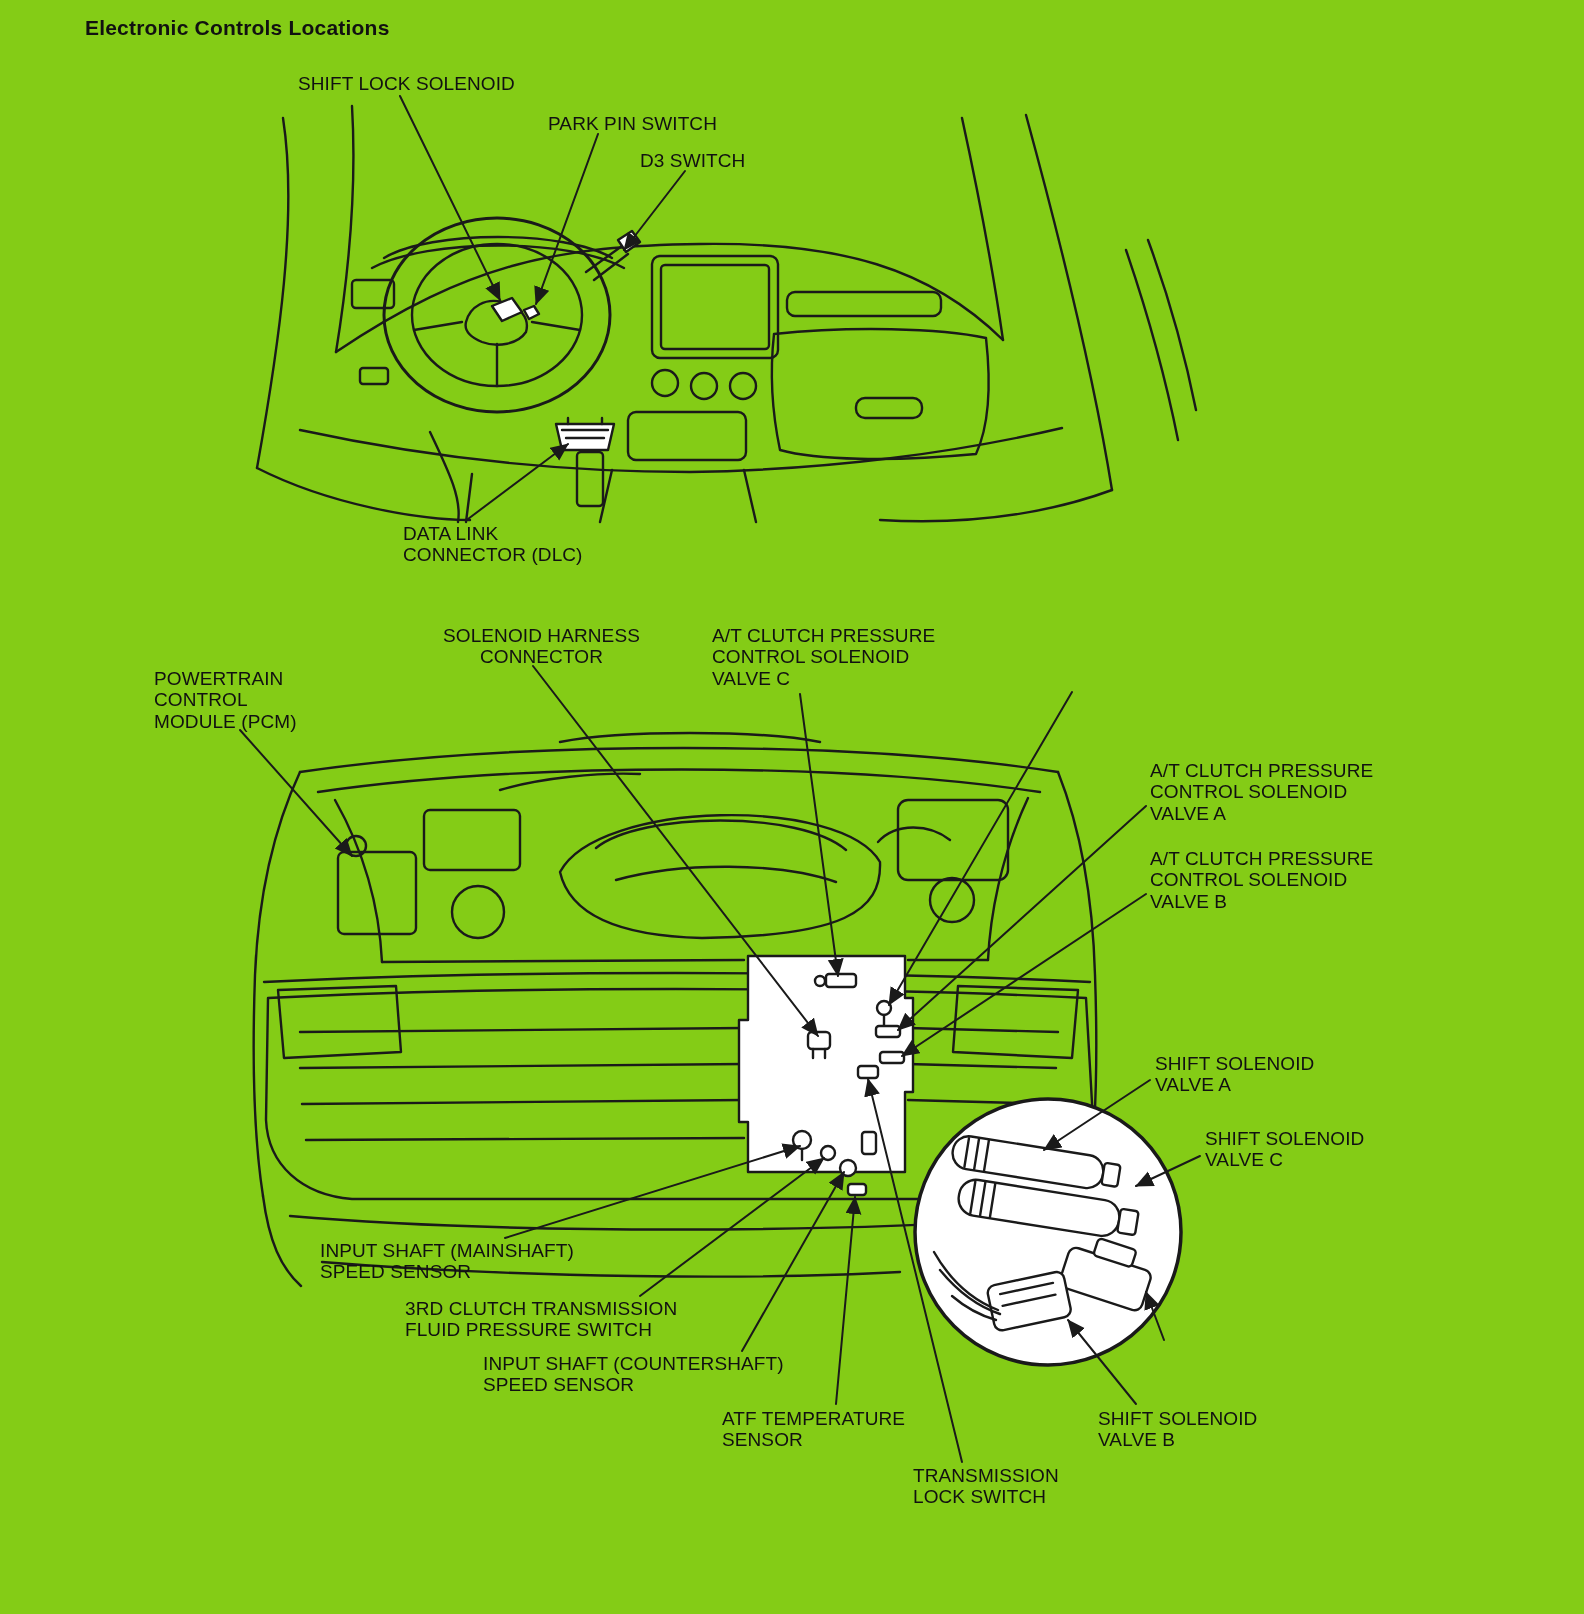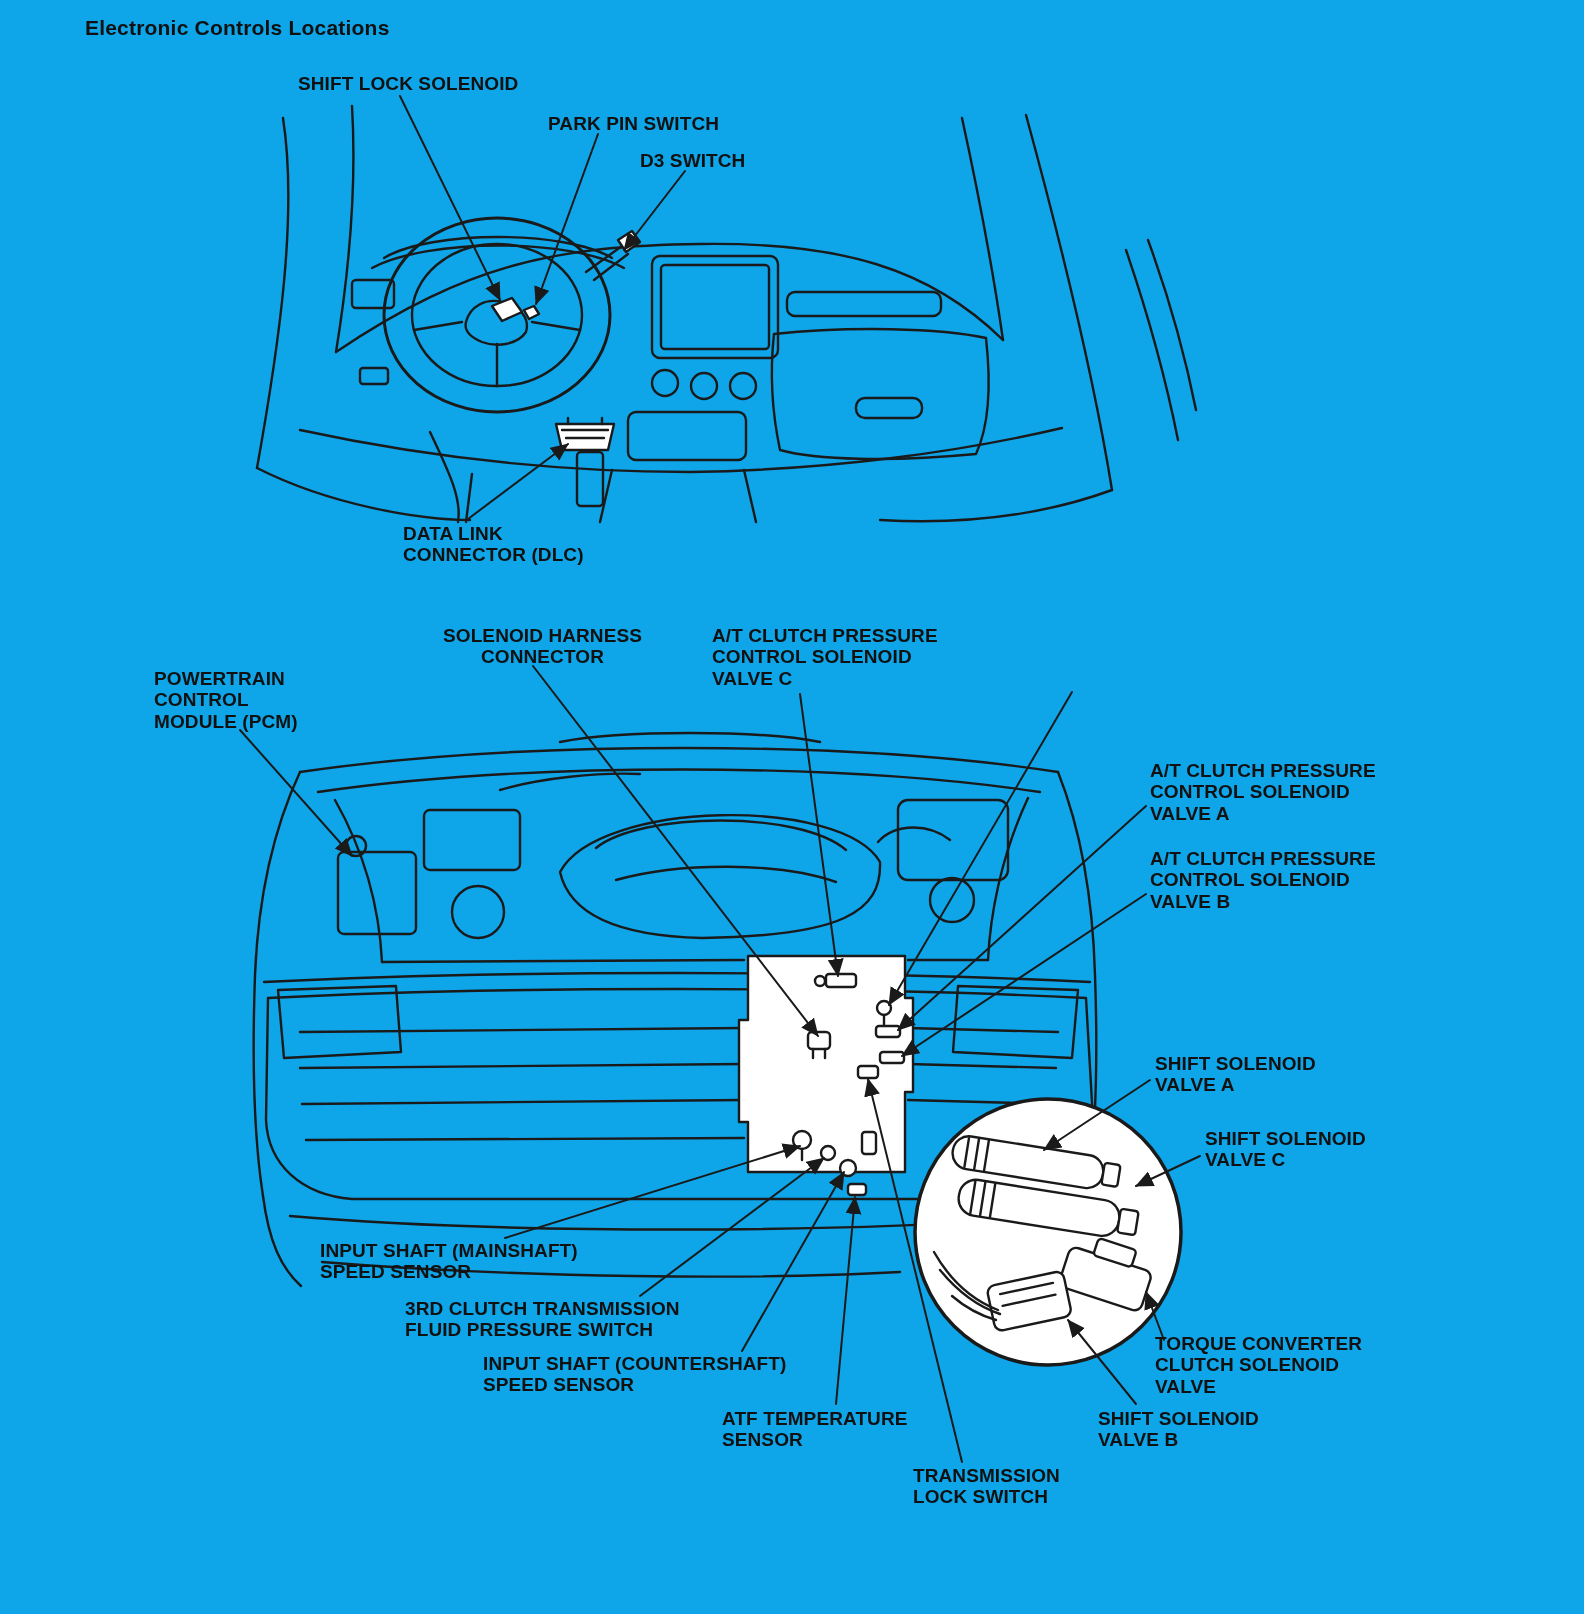--- a/index.html
+++ b/index.html
@@ -1,20 +1,20 @@
 <!DOCTYPE html>
 <html><head>
 <meta charset="utf-8">
 <style>
   html, body { margin: 0; padding: 0; background: #ffffff; }
   #canvas {
     position: relative;
     width: 1584px;
     height: 1614px;
-    background: #0ea5e9;
+    background: #84cc16;
     font-family: "Liberation Sans", sans-serif;
     overflow: hidden;
   }
   #art {
     position: absolute;
     left: 0; top: 0;
     width: 1584px;
     height: 1614px;
   }
   svg g {
@@ -28,21 +28,21 @@
   .title {
     position: absolute;
     left: 85px; top: 16px;
     font-weight: 700;
     font-size: 21px;
     color: #111;
     letter-spacing: 0.2px;
   }
   .label {
     position: absolute;
-    font-weight: 700;
+    font-weight: 400;
     font-size: 19px;
     line-height: 1.13;
     color: #111;
     white-space: pre-line;
     letter-spacing: 0.1px;
   }
 </style>
 </head>
 <body>
 
@@ -249,21 +249,18 @@
   <div class="label" style="left:1205px; top:1128px;">SHIFT SOLENOID
 VALVE C</div>
   <div class="label" style="left:320px;  top:1240px;">INPUT SHAFT (MAINSHAFT)
 SPEED SENSOR</div>
   <div class="label" style="left:405px;  top:1298px;">3RD CLUTCH TRANSMISSION
 FLUID PRESSURE SWITCH</div>
   <div class="label" style="left:483px;  top:1353px;">INPUT SHAFT (COUNTERSHAFT)
 SPEED SENSOR</div>
   <div class="label" style="left:722px;  top:1408px;">ATF TEMPERATURE
 SENSOR</div>
-  <div class="label" style="left:1155px; top:1333px;">TORQUE CONVERTER
-CLUTCH SOLENOID
-VALVE</div>
   <div class="label" style="left:1098px; top:1408px;">SHIFT SOLENOID
 VALVE B</div>
   <div class="label" style="left:913px;  top:1465px;">TRANSMISSION
 LOCK SWITCH</div>
 
 </div>
 
 </body></html>

